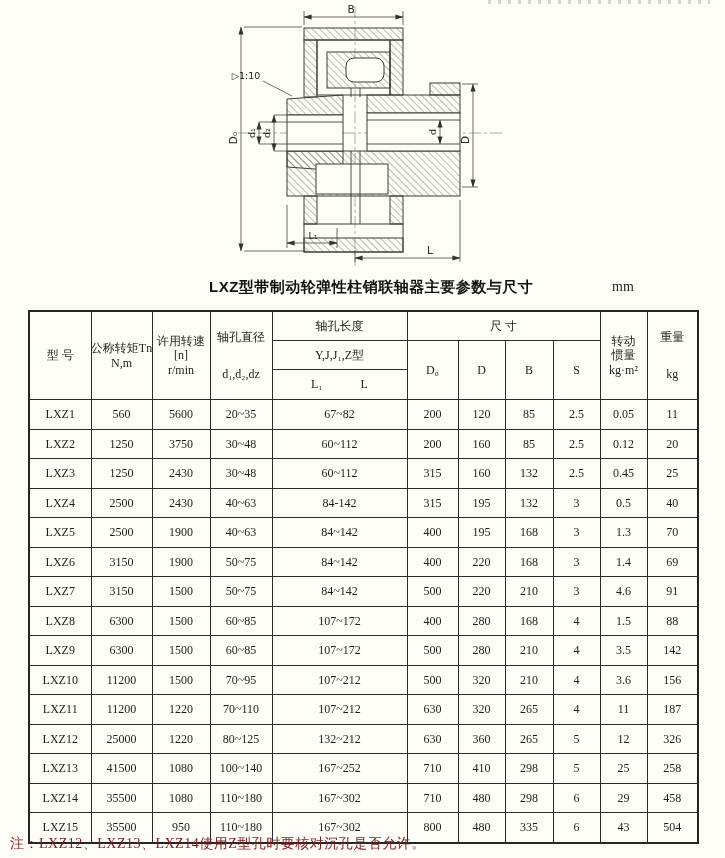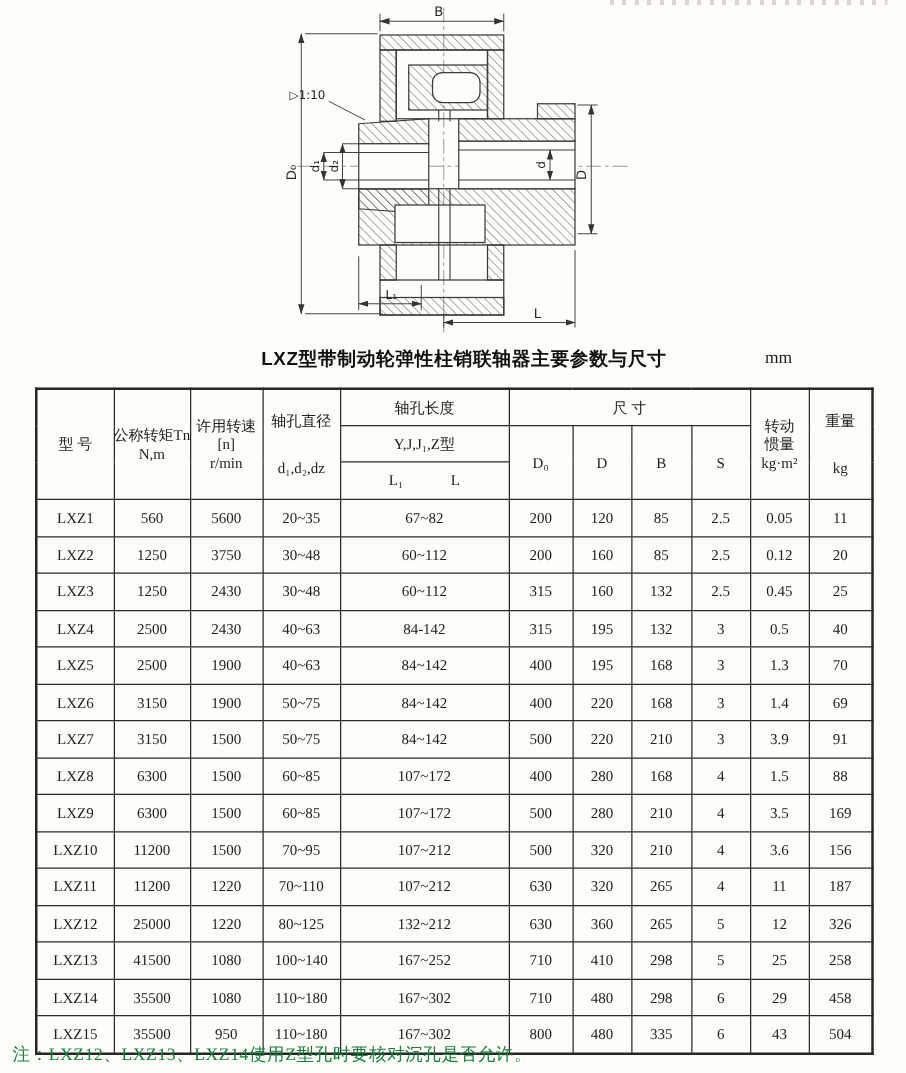--- a/index.html
+++ b/index.html
@@ -37,21 +37,21 @@
     font-size:12px;line-height:1.2;
     overflow:hidden;white-space:nowrap;
   }
   thead th{font-size:12.5px;height:28px;}
   tbody td{height:28.5px;font-size:12px;}
   .stack{display:flex;flex-direction:column;justify-content:center;align-items:center;height:100%;}
   .stack-gap{display:flex;flex-direction:column;justify-content:space-around;align-items:center;height:100%;padding:6px 0;box-sizing:border-box;}
   .pairrow{display:flex;flex-direction:row;justify-content:center;align-items:center;gap:38px;}
   .note{
     position:absolute;top:835px;left:10px;
-    font-size:14px;letter-spacing:.5px;color:#15803d;
+    font-size:14px;letter-spacing:.5px;color:#7f1d1d;
   }
   svg text{font-family:"DejaVu Sans","Liberation Sans",sans-serif;fill:#222;}
 </style>
 </head>
 <body>
 
 <div class="page">
 
   <div class="artifact"></div>
 
@@ -319,21 +319,21 @@
         <tr>
           <td>LXZ7</td>
           <td>3150</td>
           <td>1500</td>
           <td>50~75</td>
           <td>84~142</td>
           <td>500</td>
           <td>220</td>
           <td>210</td>
           <td>3</td>
-          <td>3.9</td>
+          <td>4.6</td>
           <td>91</td>
         </tr>
         <tr>
           <td>LXZ8</td>
           <td>6300</td>
           <td>1500</td>
           <td>60~85</td>
           <td>107~172</td>
           <td>400</td>
           <td>280</td>
@@ -346,21 +346,21 @@
           <td>LXZ9</td>
           <td>6300</td>
           <td>1500</td>
           <td>60~85</td>
           <td>107~172</td>
           <td>500</td>
           <td>280</td>
           <td>210</td>
           <td>4</td>
           <td>3.5</td>
-          <td>169</td>
+          <td>142</td>
         </tr>
         <tr>
           <td>LXZ10</td>
           <td>11200</td>
           <td>1500</td>
           <td>70~95</td>
           <td>107~212</td>
           <td>500</td>
           <td>320</td>
           <td>210</td>

